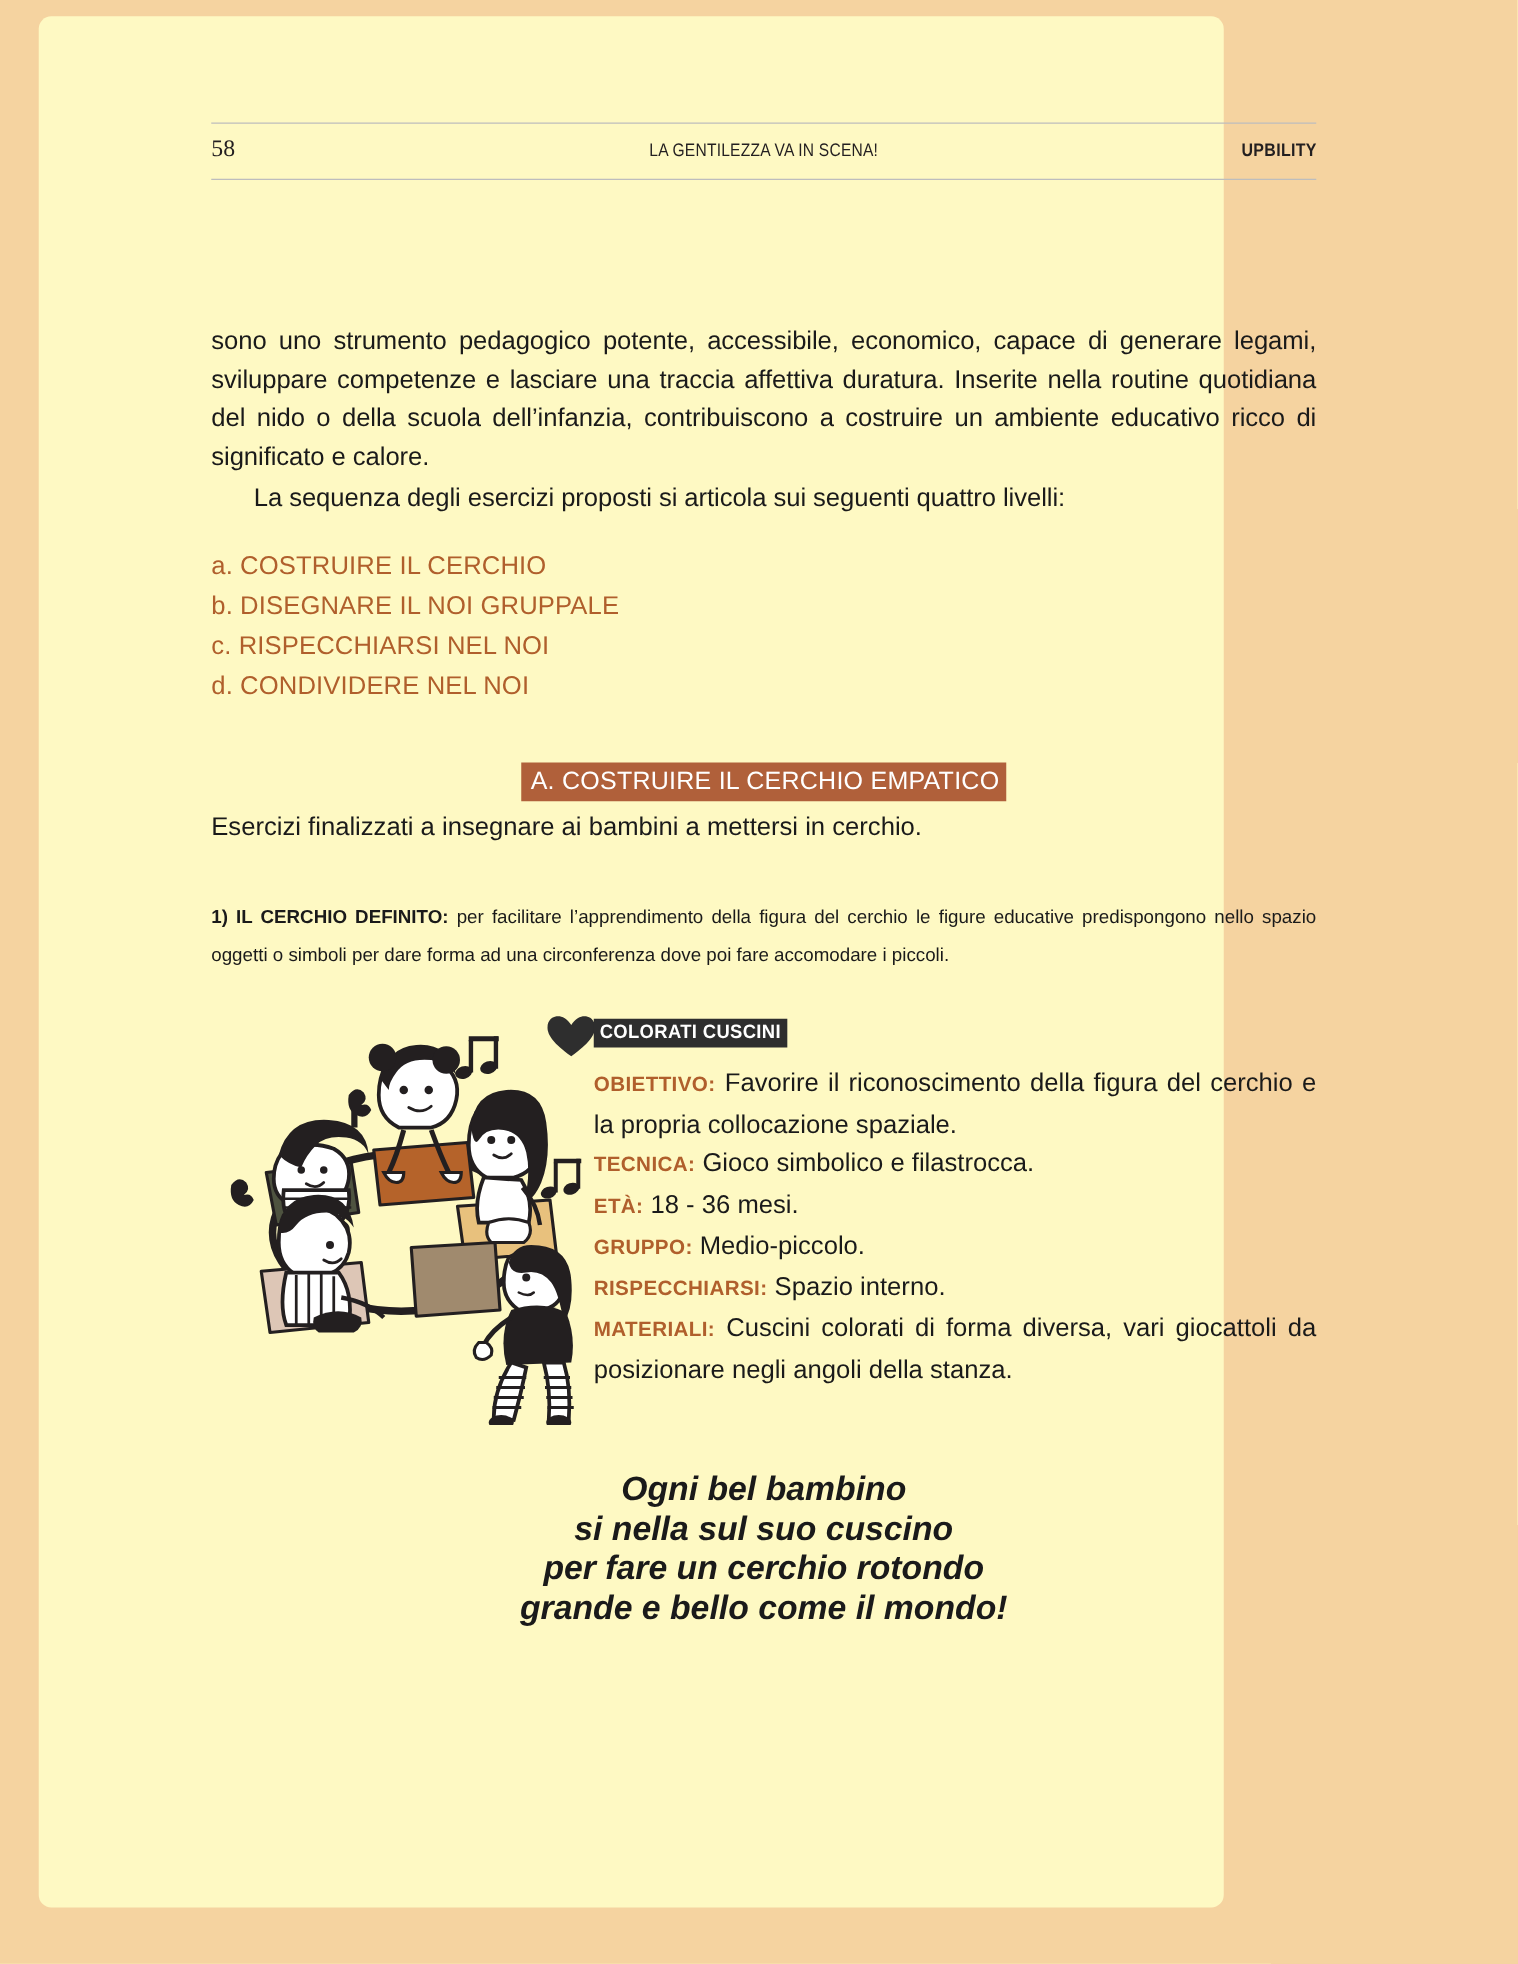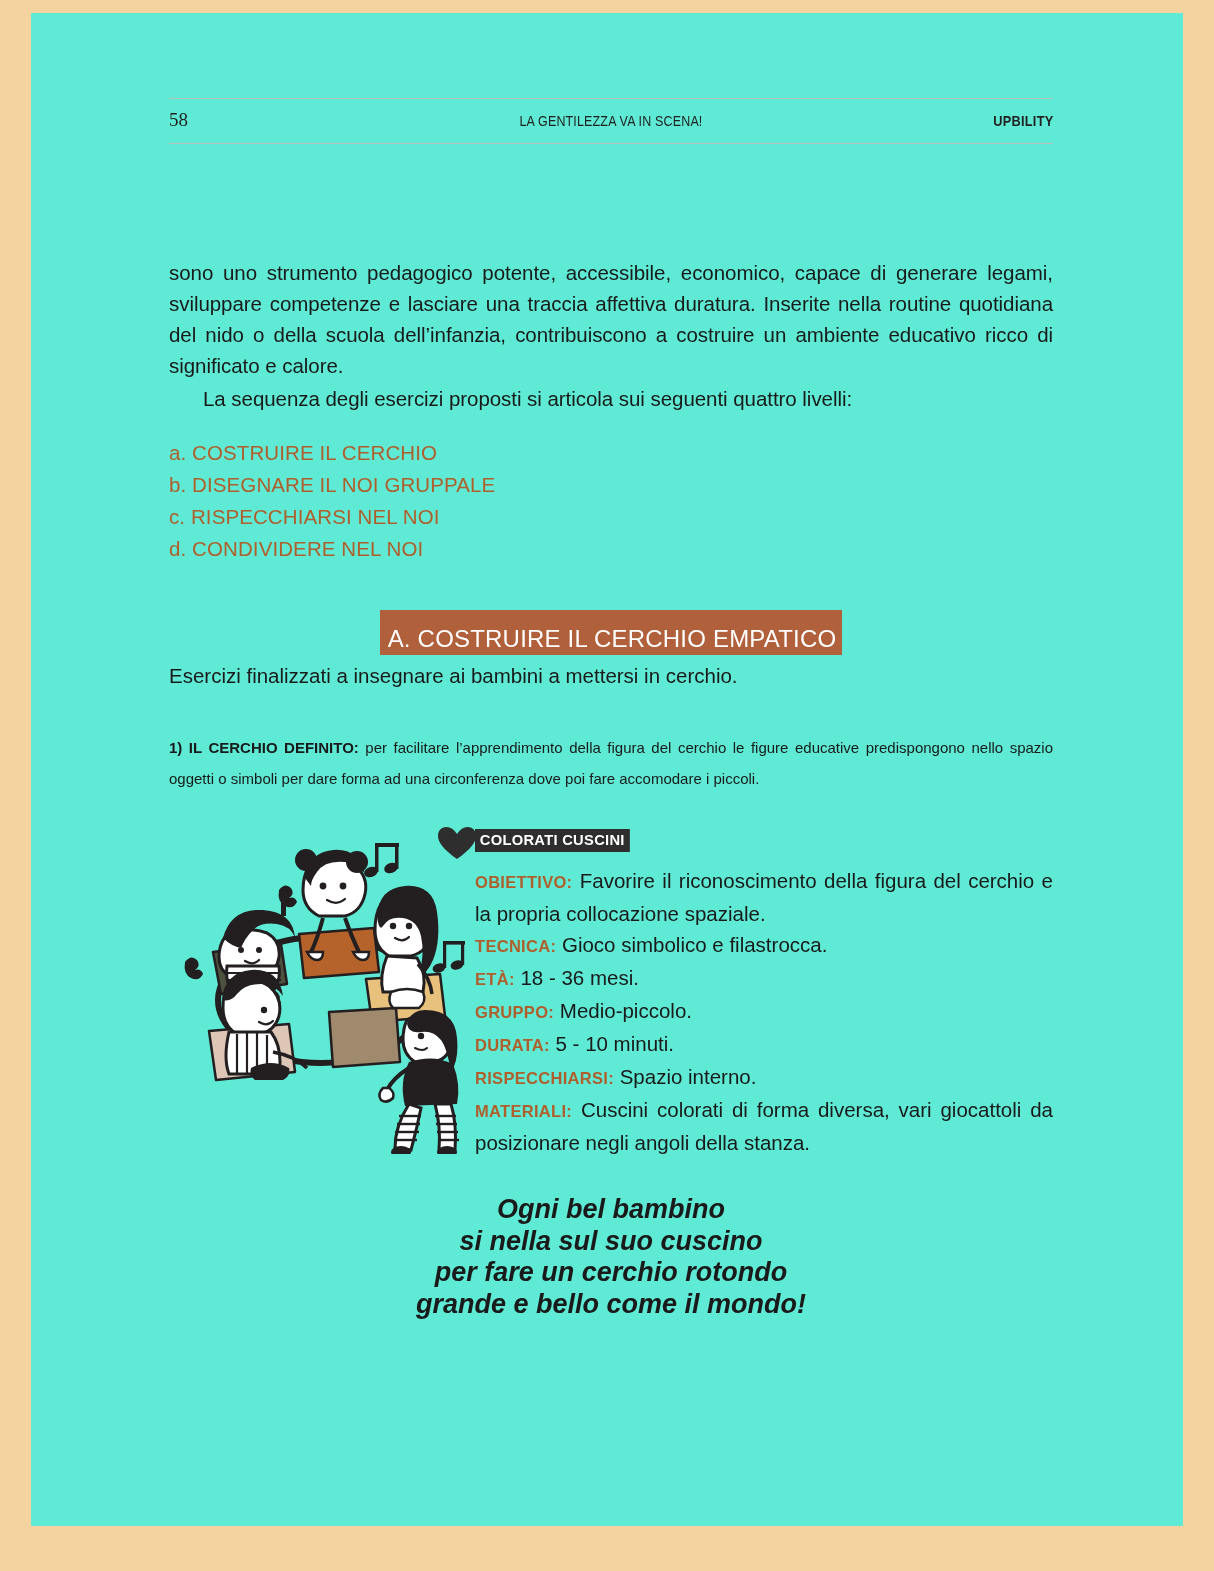--- a/index.html
+++ b/index.html
@@ -10,23 +10,24 @@
     width: 1214px;
     height: 1571px;
     background: #f5d3a0;
     font-family: "Liberation Sans", sans-serif;
     overflow: hidden;
   }
   .page-frame {
     position: absolute;
     left: 31px;
     top: 13px;
-    width: 1152px;
+    width: 948px;
     height: 1513px;
-    background: #5eead4;
+    background: #fef9c3;
+    border-radius: 10px;
   }
   .page-inner {
     position: absolute;
     left: 138px;
     top: 85px;
     width: 884px;
     height: 1380px;
   }
 
   
@@ -106,23 +107,23 @@
 
   
   .section-banner-wrap {
     text-align: center;
     margin-top: 45px;
   }
   .section-banner {
     display: inline-block;
     background: #b0603a;
     color: #ffffff;
-    font-size: 24px;
+    font-size: 20px;
     line-height: 26px;
-    padding: 16px 6px 3px 8px;
+    padding: 2px 6px 3px 8px;
     letter-spacing: 0.2px;
   }
   .banner-sub {
     font-size: 20.5px;
     line-height: 31px;
     color: #1a1a1a;
     margin-top: 5px;
   }
 
   
@@ -385,21 +386,20 @@
               <path d="M20 33 C6 23 1 16 1 10 C1 4 5 1 9.5 1 C13.5 1 17 3.5 20 8 C23 3.5 26.5 1 30.5 1 C35 1 39 4 39 10 C39 16 34 23 20 33 Z" fill="#2e2e2e"></path>
             </svg>
             <span class="card-title">COLORATI CUSCINI</span>
           </div>
 
           <div class="fields">
             <div class="field justified"><span class="flabel">OBIETTIVO:</span><span> Favorire il riconoscimento della figura del cerchio e la propria collocazione spaziale.</span></div>
             <div class="field"><span class="flabel">TECNICA:</span><span> Gioco simbolico e filastrocca.</span></div>
             <div class="field"><span class="flabel">ETÀ:</span><span> 18 - 36 mesi.</span></div>
             <div class="field"><span class="flabel">GRUPPO:</span><span> Medio-piccolo.</span></div>
-            <div class="field"><span class="flabel">DURATA:</span><span> 5 - 10 minuti.</span></div>
             <div class="field"><span class="flabel">RISPECCHIARSI:</span><span> Spazio interno.</span></div>
             <div class="field justified"><span class="flabel">MATERIALI:</span><span> Cuscini colorati di forma diversa, vari giocattoli da posizionare negli angoli della stanza.</span></div>
           </div>
         </div>
       </div>
 
 
       <div class="rhyme">
         <div>Ogni bel bambino</div>
         <div>si nella sul suo cuscino</div>

